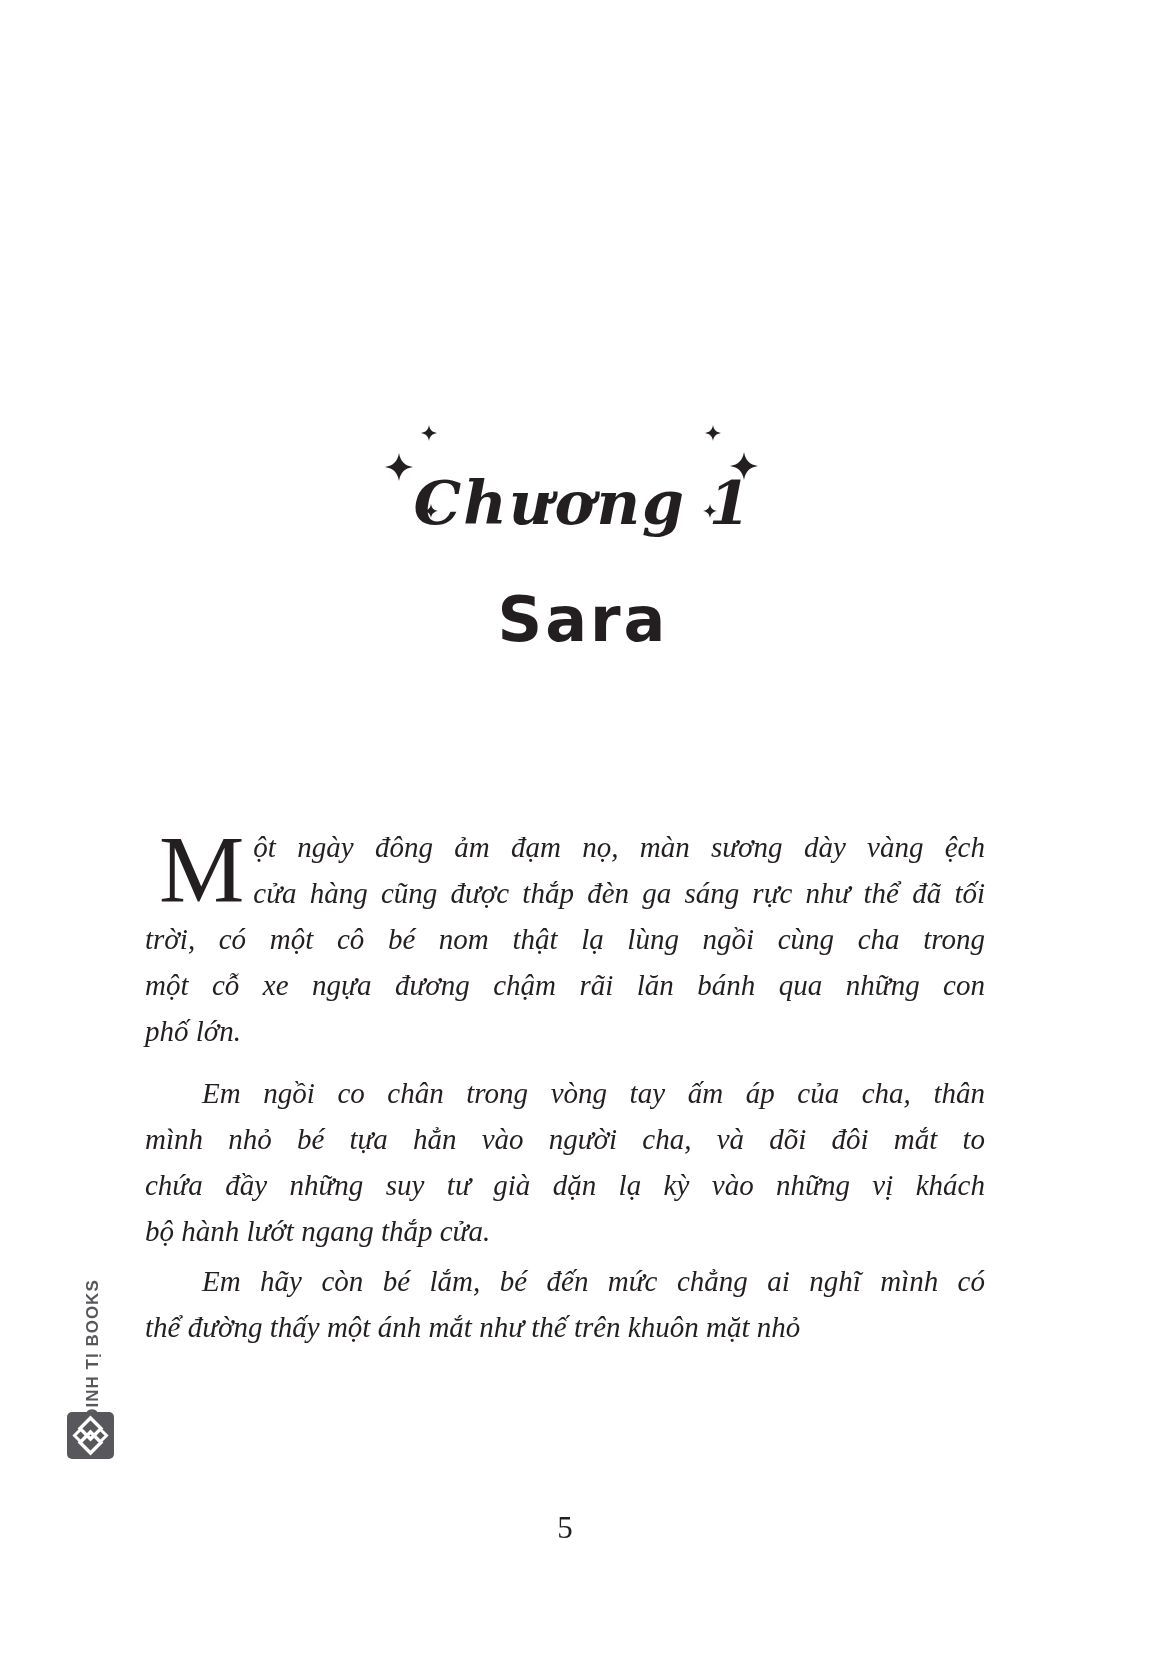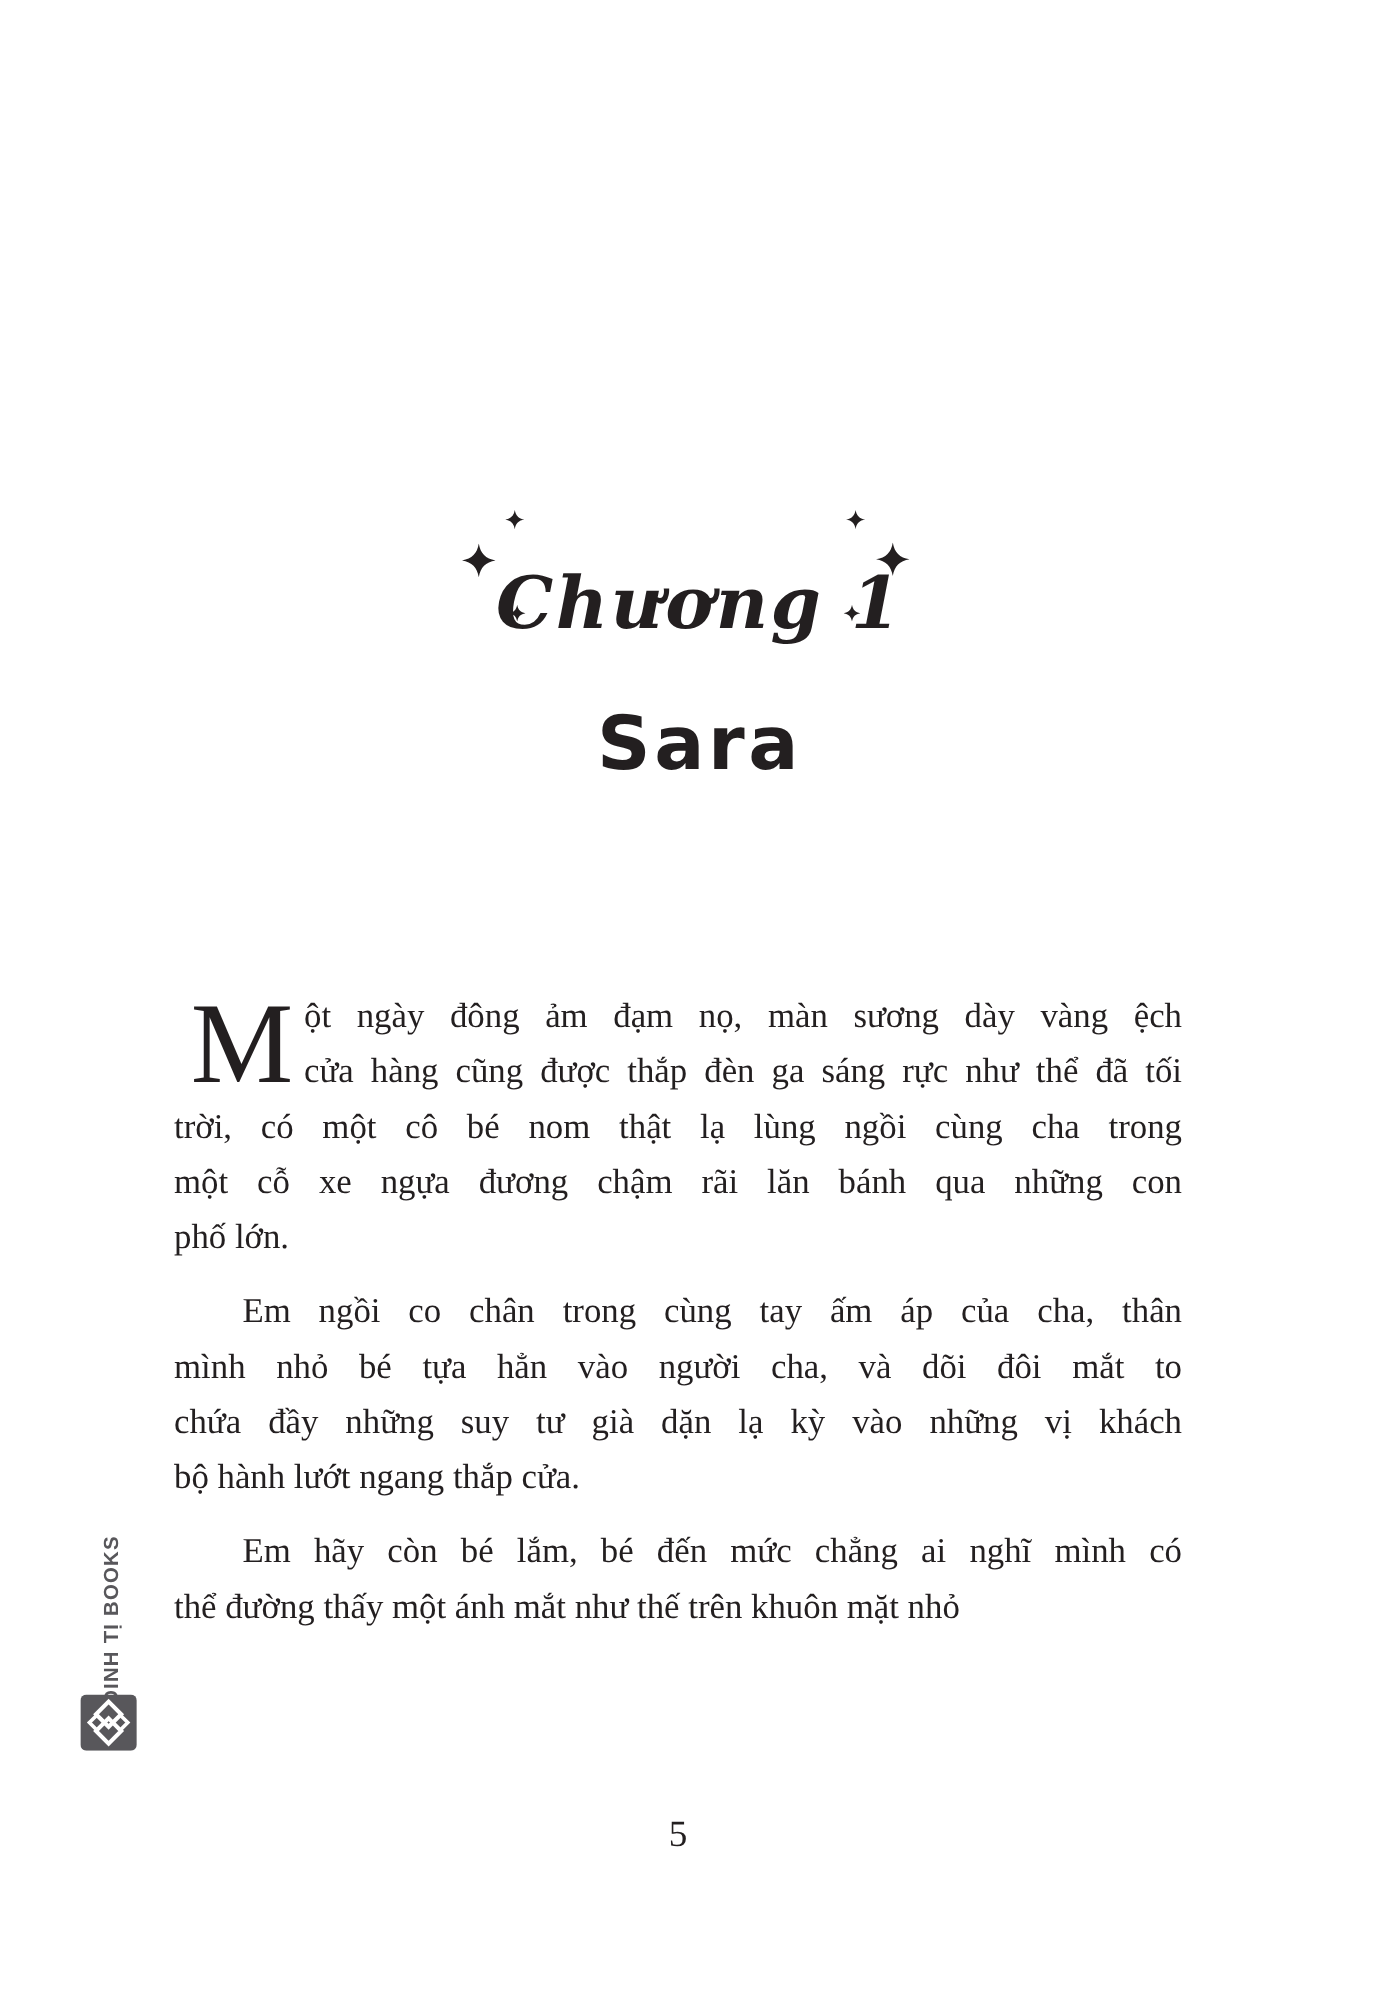--- a/index.html
+++ b/index.html
@@ -49,25 +49,26 @@
   .sp6{left:710px;top:511px;width:14px;height:14px;}
 
   
   .page-body{
     position:absolute;left:145px;top:824px;width:840px;
     font-size:29px;line-height:46px;
     color:var(--ink);
   }
   .para{overflow:visible;}
   .para + .para{margin-top:16px;}
-  .para:nth-of-type(3){margin-top:16px;}
+  .para:nth-of-type(3){margin-top:4px;}
   .line{
     text-align:justify;
     text-align-last:justify;
     white-space:nowrap;
+    font-style:italic;
   }
   .line.last{text-align-last:left;}
   .para.indent .line:first-child{text-indent:57px;}
   .dropcap{
     float:left;
     height:92px;
     font-size:96px;line-height:92px;
     margin:0 9px 0 14px;
     font-family:"Liberation Serif","DejaVu Serif",serif;
     color:var(--ink);
@@ -137,21 +138,21 @@
   <main class="page-body">
       <div class="para">
         <span class="dropcap">M</span>
         <div class="line">ột ngày đông ảm đạm nọ, màn sương dày vàng ệch</div>
         <div class="line">cửa hàng cũng được thắp đèn ga sáng rực như thể đã tối</div>
         <div class="line">trời, có một cô bé nom thật lạ lùng ngồi cùng cha trong</div>
         <div class="line">một cỗ xe ngựa đương chậm rãi lăn bánh qua những con</div>
         <div class="line last">phố lớn.</div>
       </div>
       <div class="para indent">
-        <div class="line">Em ngồi co chân trong cùng tay ấm áp của cha, thân</div>
+        <div class="line">Em ngồi co chân trong vòng tay ấm áp của cha, thân</div>
         <div class="line">mình nhỏ bé tựa hẳn vào người cha, và dõi đôi mắt to</div>
         <div class="line">chứa đầy những suy tư già dặn lạ kỳ vào những vị khách</div>
         <div class="line last">bộ hành lướt ngang thắp cửa.</div>
       </div>
       <div class="para indent">
         <div class="line">Em hãy còn bé lắm, bé đến mức chẳng ai nghĩ mình có</div>
         <div class="line last">thể đường thấy một ánh mắt như thế trên khuôn mặt nhỏ</div>
       </div>
     </main>
 

